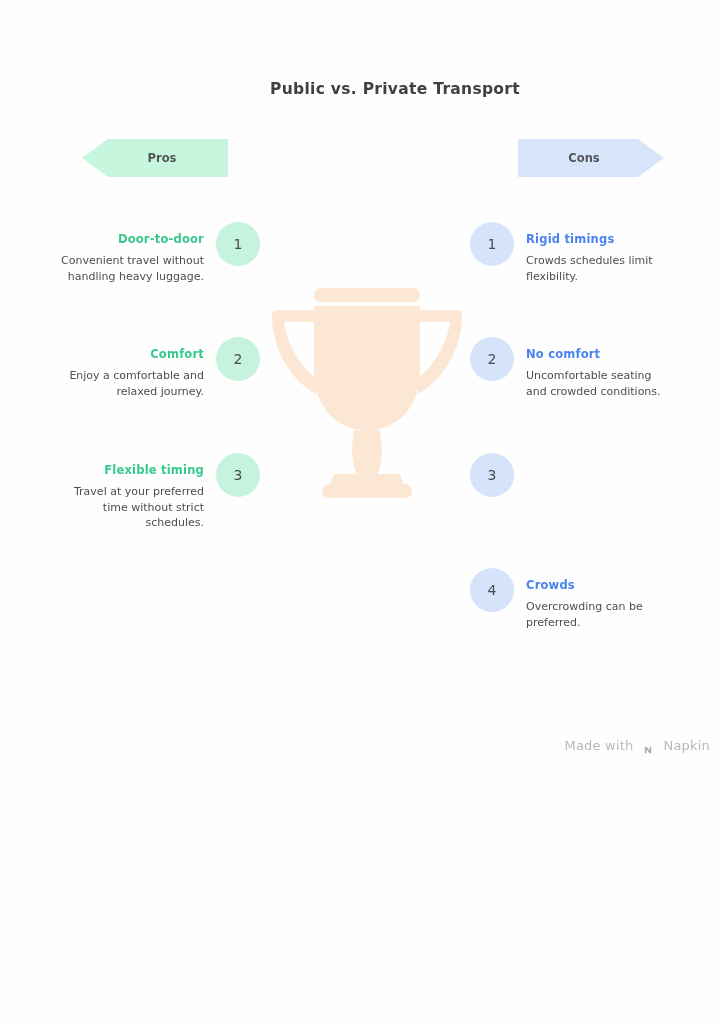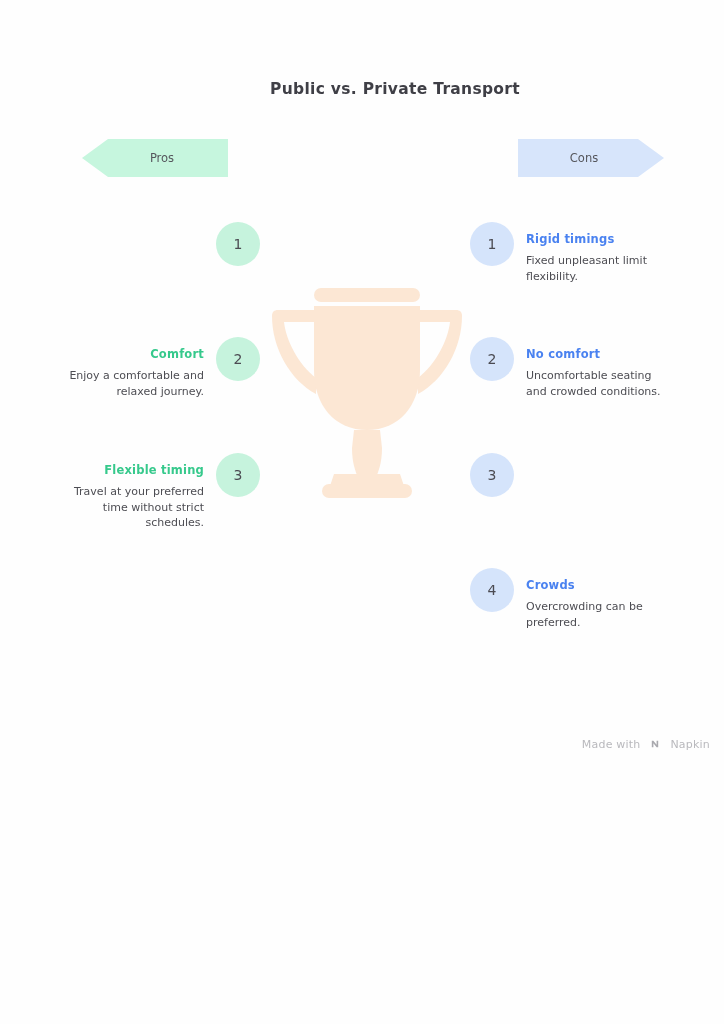--- a/index.html
+++ b/index.html
@@ -38,20 +38,21 @@
   }
 
   
   .banner {
     position: absolute;
     height: 38px;
     line-height: 38px;
     text-align: center;
     font-size: 11.5px;
     color: #55565c;
+    font-weight: bold;
   }
   .banner .banner-label {
     display: block;
     line-height: 38px;
   }
   .banner-pros {
     left: 82px;
     top: 139px;
     width: 146px;
     background: #c6f6de;
@@ -138,23 +139,24 @@
     top: 288px;
     width: 190px;
     height: 212px;
   }
 
   
   .watermark {
     position: absolute;
     right: 14px;
     top: 738px;
-    font-size: 11px;
+    font-size: 13px;
     color: #b9b9bd;
     display: flex;
+    align-items: center;
     gap: 11px;
     letter-spacing: 0.2px;
   }
   .watermark .nap-mark {
     display: inline-block;
     width: 8px;
     height: 8px;
   }
 </style>
 </head>
@@ -169,20 +171,24 @@
   </div>
 
   <div class="banner banner-cons">
     <span class="banner-label">Cons</span>
   </div>
 
   <div class="col col-pros">
 
     <div class="item pros-1">
       <div class="badge badge-green">1</div>
+      <div class="item-text">
+        <div class="item-heading heading-green">Door-to-door</div>
+        <div class="item-body">Convenient travel without handling heavy luggage.</div>
+      </div>
     </div>
 
     <div class="item pros-2">
       <div class="badge badge-green">2</div>
       <div class="item-text">
         <div class="item-heading heading-green">Comfort</div>
         <div class="item-body">Enjoy a comfortable and relaxed journey.</div>
       </div>
     </div>
 
@@ -195,21 +201,21 @@
     </div>
 
   </div>
 
   <div class="col col-cons">
 
     <div class="item cons-1">
       <div class="badge badge-blue">1</div>
       <div class="item-text">
         <div class="item-heading heading-blue">Rigid timings</div>
-        <div class="item-body">Fixed unpleasant limit flexibility.</div>
+        <div class="item-body">Crowds schedules limit flexibility.</div>
       </div>
     </div>
 
     <div class="item cons-2">
       <div class="badge badge-blue">2</div>
       <div class="item-text">
         <div class="item-heading heading-blue">No comfort</div>
         <div class="item-body">Uncomfortable seating and crowded conditions.</div>
       </div>
     </div>

